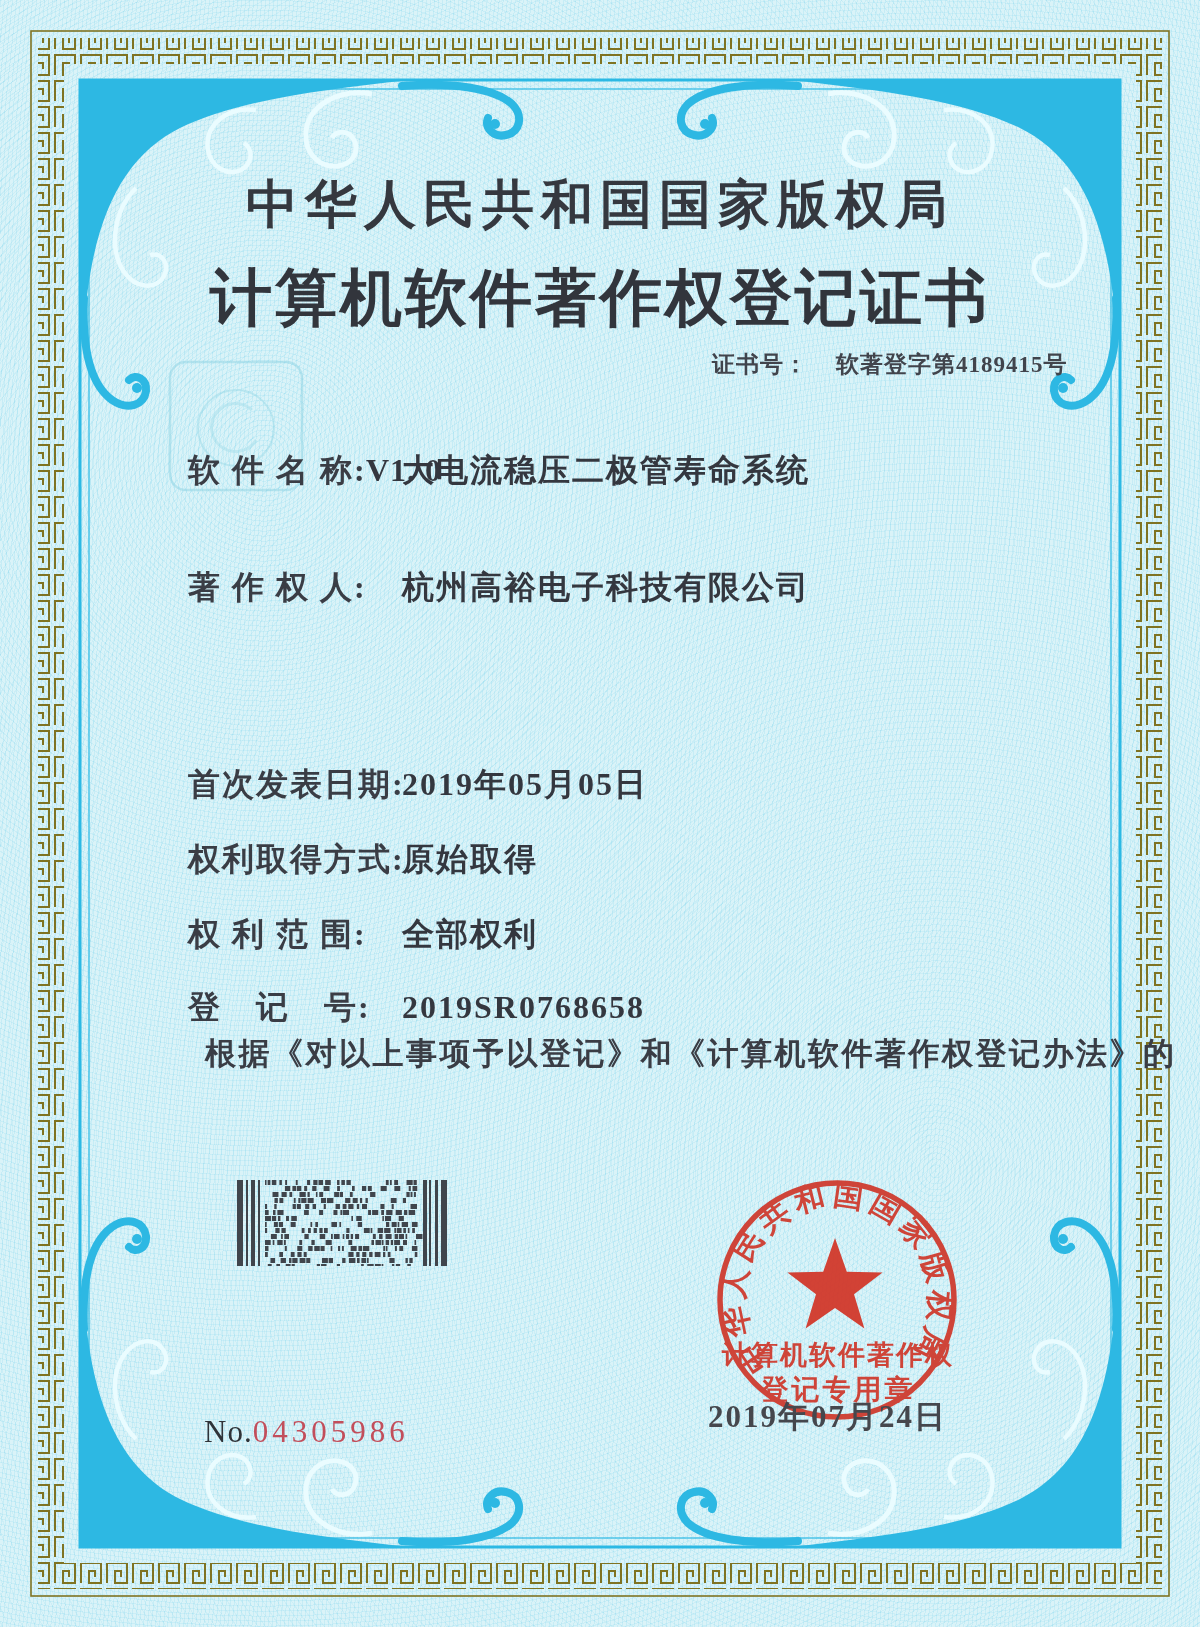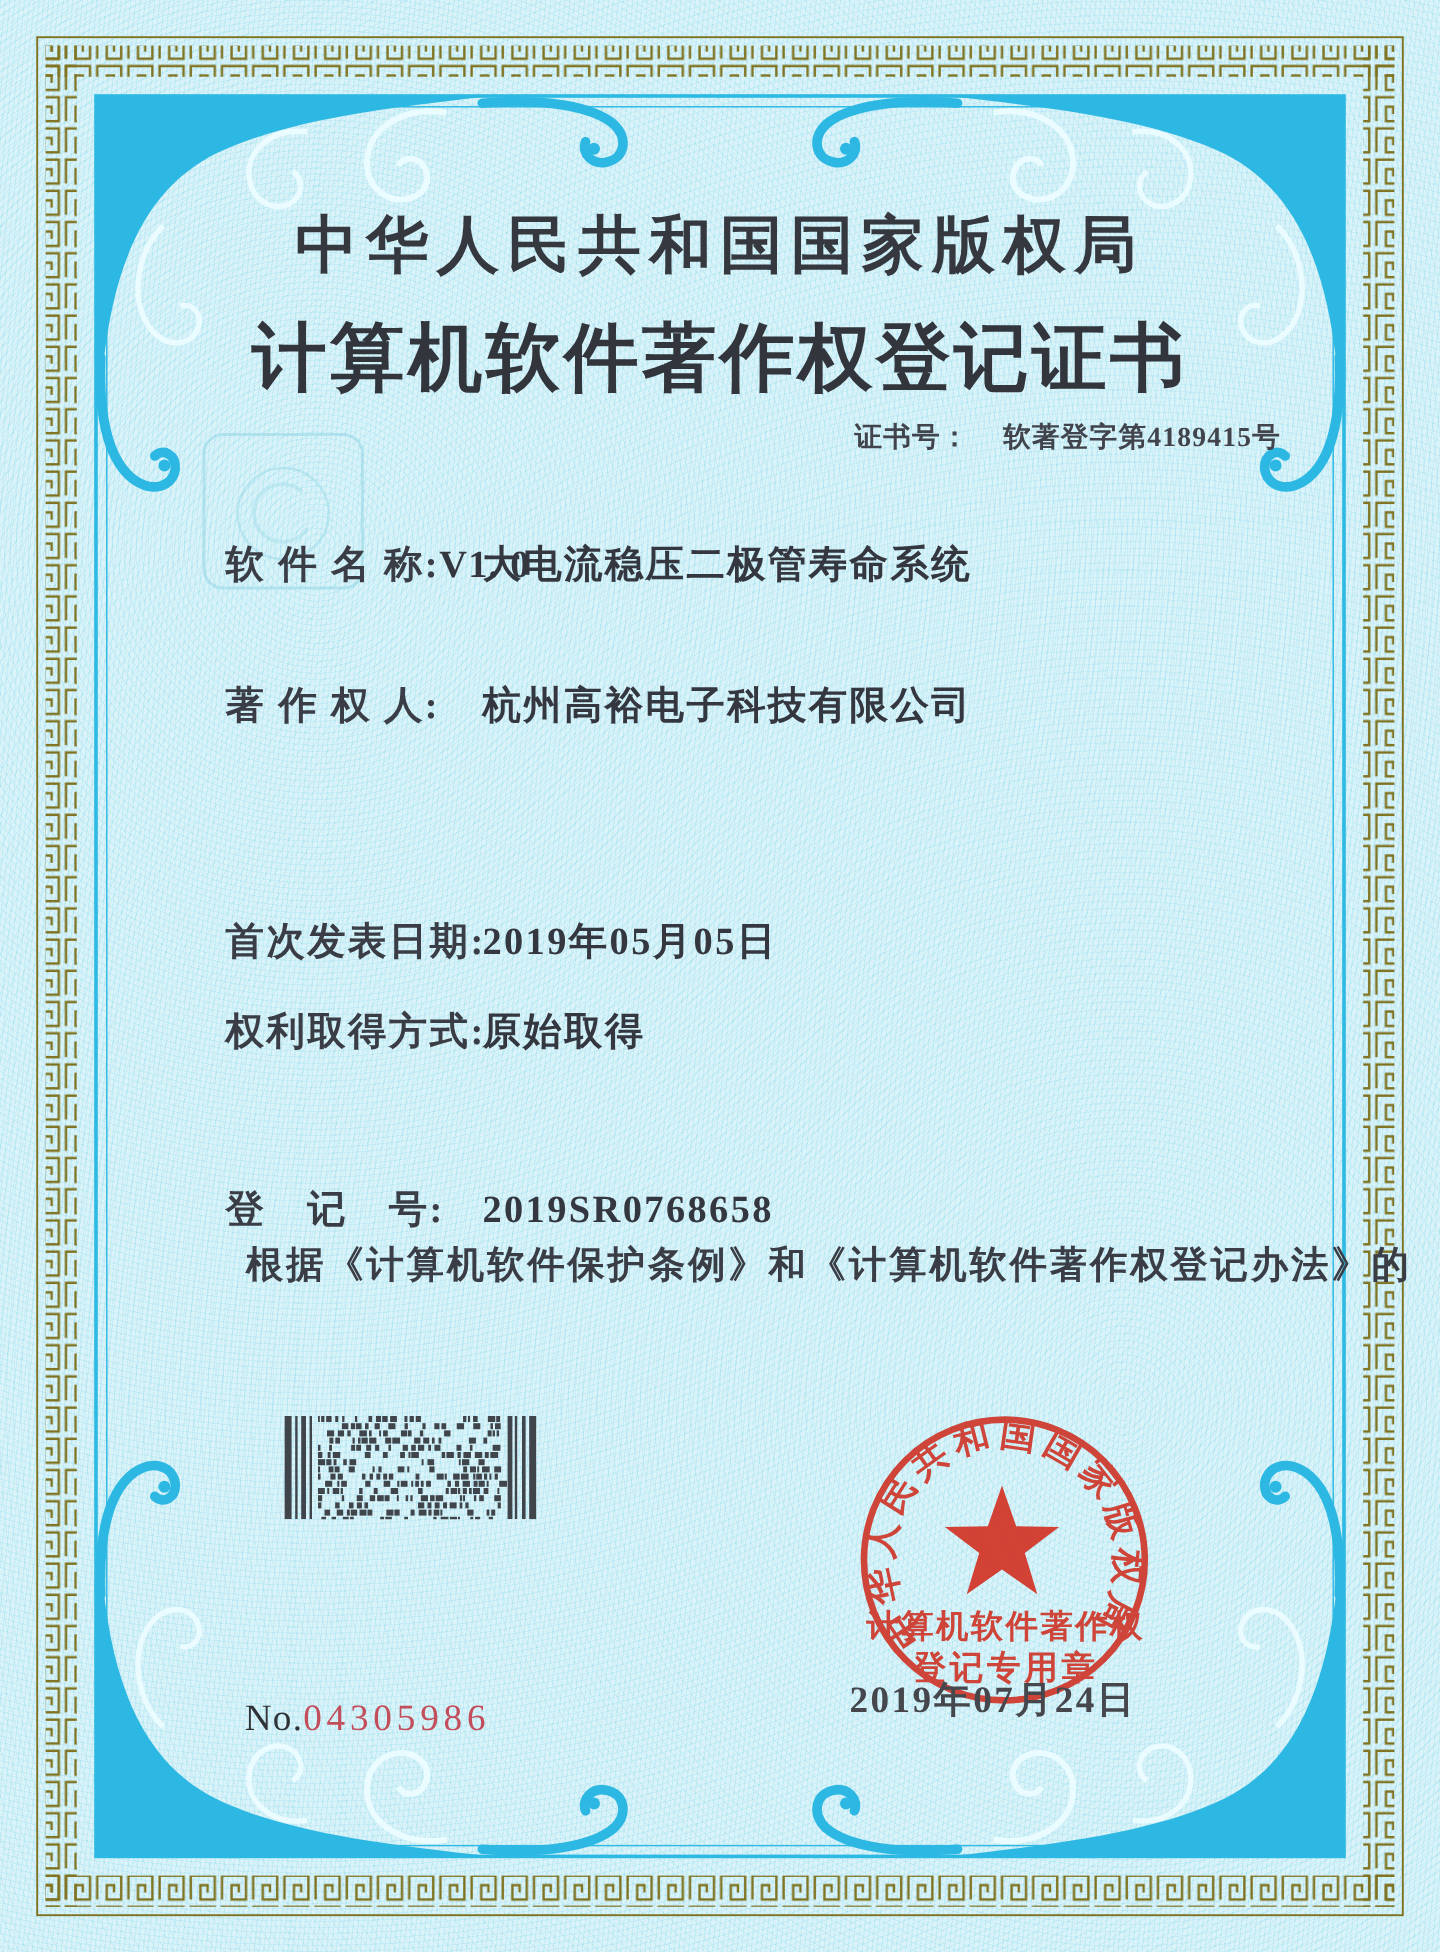--- a/index.html
+++ b/index.html
@@ -104,26 +104,29 @@
 
 
   <div class="abs row textlayer" style="top:726px">
     <span class="label">首次发表日期:</span><span class="value">2019年05月05日</span>
   </div>
 
   <div class="abs row textlayer" style="top:801px">
     <span class="label">权利取得方式:</span><span class="value">原始取得</span>
   </div>
 
+  <div class="abs row textlayer" style="top:876px">
+    <span class="label">权 利 范 围:</span><span class="value">全部权利</span>
+  </div>
 
   <div class="abs row textlayer" style="top:949px">
     <span class="label">登　记　号:</span><span class="value">2019SR0768658</span>
   </div>
 
-  <div class="abs stmt textlayer" style="top:1033px;left:205px">根据《计算机软件保护条例》和《计算机软件著作权登记办法》的</div>
+  <div class="abs stmt textlayer" style="top:1033px;left:205px">根据《对以上事项予以登记》和《计算机软件著作权登记办法》的</div>
 
   <div class="abs barcode">
     <svg id="bc" width="210" height="86" viewBox="0 0 210 86">
         <rect x="0" y="0" width="6" height="86" fill="#40454c"></rect>
         <rect x="9" y="0" width="2" height="86" fill="#40454c"></rect>
         <rect x="14" y="0" width="4" height="86" fill="#40454c"></rect>
         <rect x="21" y="0" width="2" height="86" fill="#40454c"></rect>
         <rect x="204" y="0" width="6" height="86" fill="#40454c"></rect>
         <rect x="198" y="0" width="3" height="86" fill="#40454c"></rect>
         <rect x="192" y="0" width="2" height="86" fill="#40454c"></rect>

